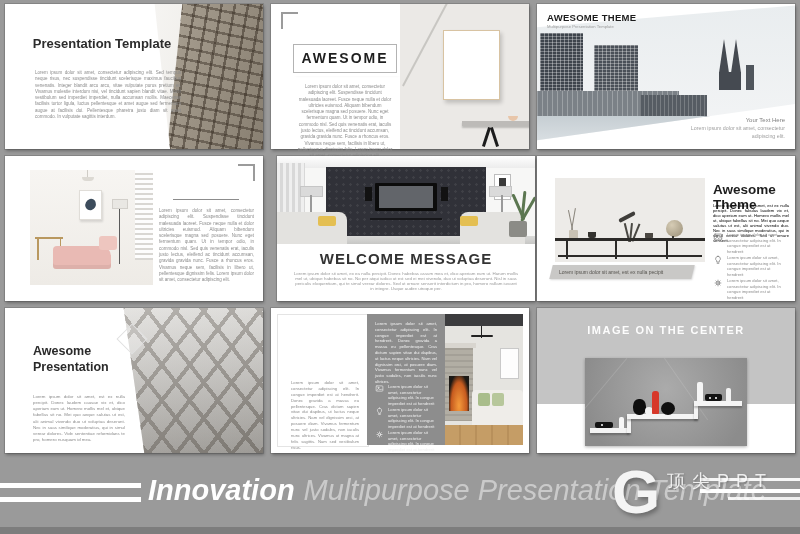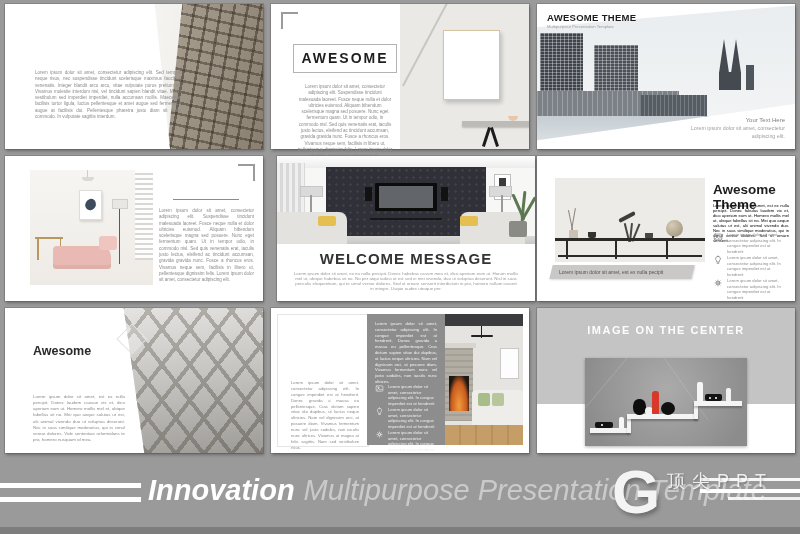--- a/index.html
+++ b/index.html
@@ -225,20 +225,21 @@
 <body>
 
 <div class="canvas">
 
   <div class="slide" id="s1" style="left:5px;top:4px">
     <div class="photo abs">
       <div class="sky abs"></div>
       <div class="bld abs"></div>
     </div>
     <div class="t abs ctr">
+      <span style="display:block">Presentation Template</span>
     </div>
     <div class="b abs tiny just">Lorem ipsum dolor sit amet, consectetur adipiscing elit. Sed tempus neque risus, nec suspendisse tincidunt scelerisque maximus faucibus venenatis. Integer blandit arcu arcu, vitae vulputate purus pretium et. Vivamus molestie interdum nisi, vel tincidunt sapien blandit vitae. Morbi vestibulum sed imperdiet imperdiet, nulla accumsan mollis. Maecenas facilisis tortor ligula, luctus pellentesque et amet augue sed fermentum augue at facilisis dui. Pellentesque pharetra justo diam sit amet commodo. In vulputate sagittis interdum.</div>
   </div>
 
   <div class="slide" id="s2" style="left:271px;top:4px">
     <div class="corner-tl abs" style="left:10px;top:8px"></div>
     <div class="tbox abs">AWESOME</div>
     <div class="b abs tiny ctr">Lorem ipsum dolor sit amet, consectetur adipiscing elit. Suspendisse tincidunt malesuada laoreet. Fusce neque nulla et dolor ultricies euismod. Aliquam bibendum scelerisque magna sed posuere. Nunc eget fermentum quam. Ut in tempor odio, in commodo nisl. Sed quis venenatis erat, iaculis justo lectus, eleifend ac tincidunt accumsan, gravida gravida nunc. Fusce a rhoncus eros. Vivamus neque sem, facilisis in libero ut, pellentesque dignissim felis. Lorem ipsum dolor sit amet, consectetur adipiscing elit.</div>
     <div class="photo abs">
       <div class="streak abs"></div>
@@ -372,20 +373,21 @@
         </svg>
       <span class="bt">Lorem ipsum dolor sit amet, consectetur adipiscing elit. In congue imperdiet est at hendrerit</span>
     </div>
   </div>
 
   <div class="slide" id="s7" style="left:5px;top:308px">
     <div class="photo"></div>
     <div class="dia abs"></div>
     <div class="t abs">
       <span style="display:block">Awesome</span>
+      <span style="display:block">Presentation</span>
     </div>
     <div class="b abs tiny just">Lorem ipsum dolor sit amet, est ex nulla percipit. Donec laudem causae vix et, dico aperiam eum ut. Homero mollis mel et, ubique fabellas sit no. Mei quo aeque salutas ut est, alii animal vivendo duo ut voluptua deserunt. Nec in suas similique moderatius, qui in simul verear dolores. Vide sententiae reformidans te pro, homero nusquam id mea.</div>
   </div>
 
   <div class="slide" id="s8" style="left:271px;top:308px">
     <div class="lpanel abs"></div>
     <div class="b abs tiny just">Lorem ipsum dolor sit amet, consectetur adipiscing elit. In congue imperdiet est at hendrerit. Donec gravida a massa eu pellentesque. Cras dictum sapien vitae dui dapibus, ut luctus neque ultricies. Nam vel dignissim orci, at posuere diam. Vivamus fermentum nunc vel justo sodales, non iaculis nunc ultrices. Vivamus ut magna at felis sagittis. Nam sed vestibulum risus.</div>
     <div class="gpanel abs"></div>
     <div class="pb abs">Lorem ipsum dolor sit amet, consectetur adipiscing elit. In congue imperdiet est at hendrerit. Donec gravida a massa eu pellentesque. Cras dictum sapien vitae dui dapibus, ut luctus neque ultricies. Nam vel dignissim orci, at posuere diam. Vivamus fermentum nunc vel justo sodales, non iaculis nunc ultrices.</div>
     <div class="bul light bu1 abs">

